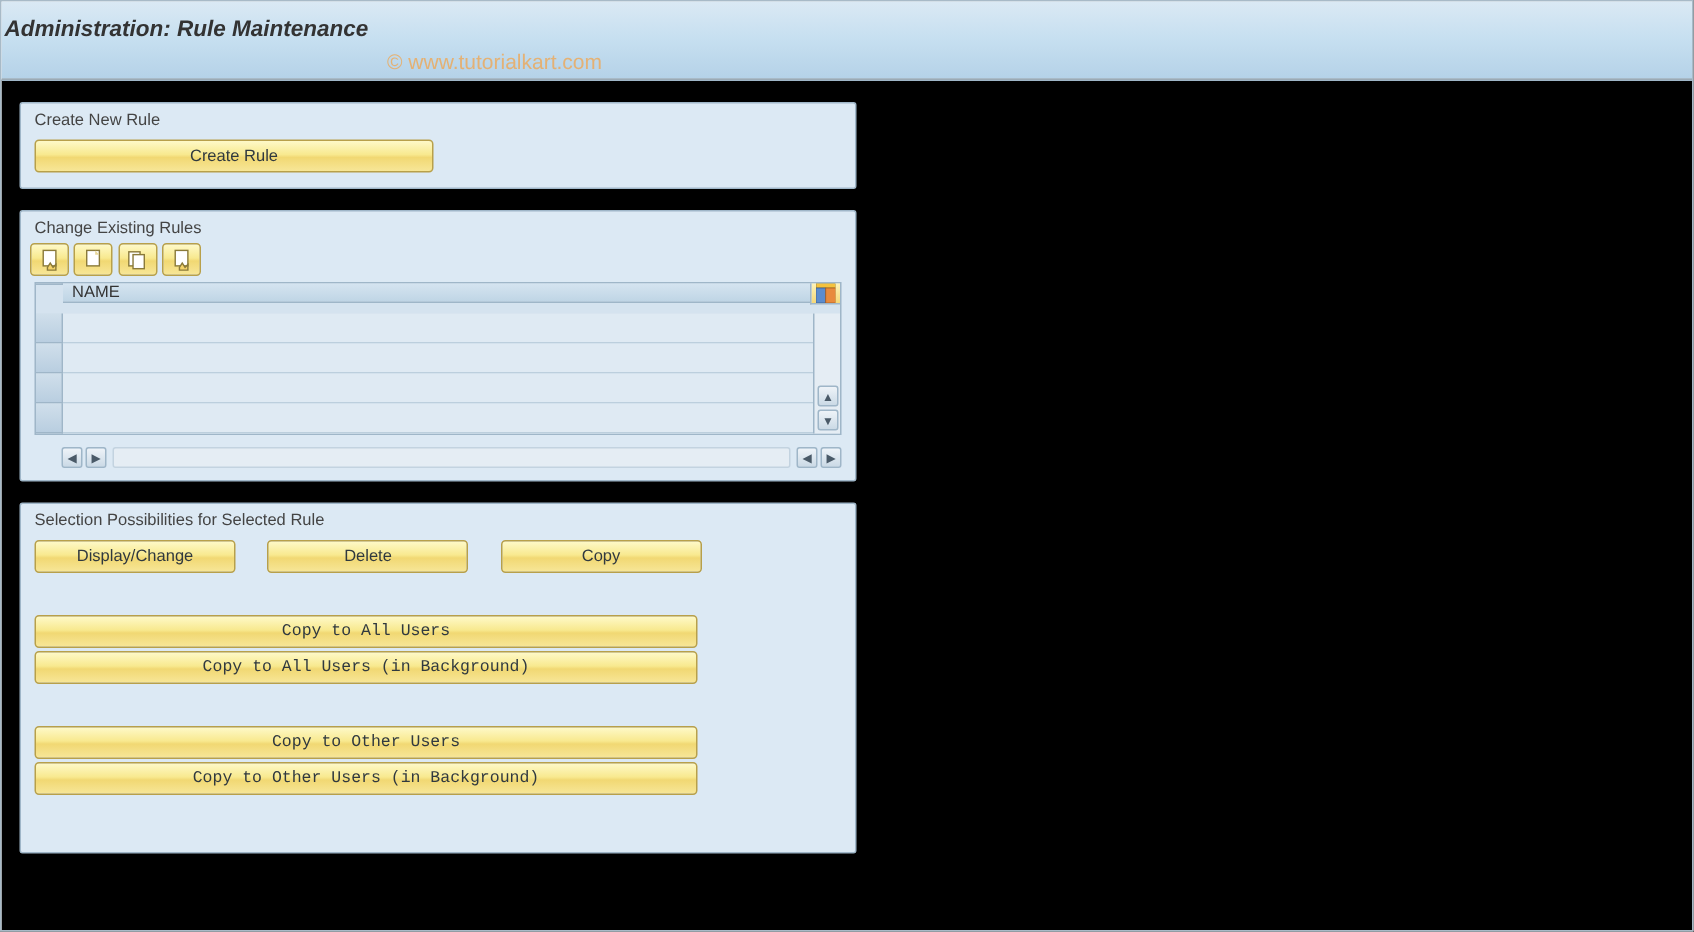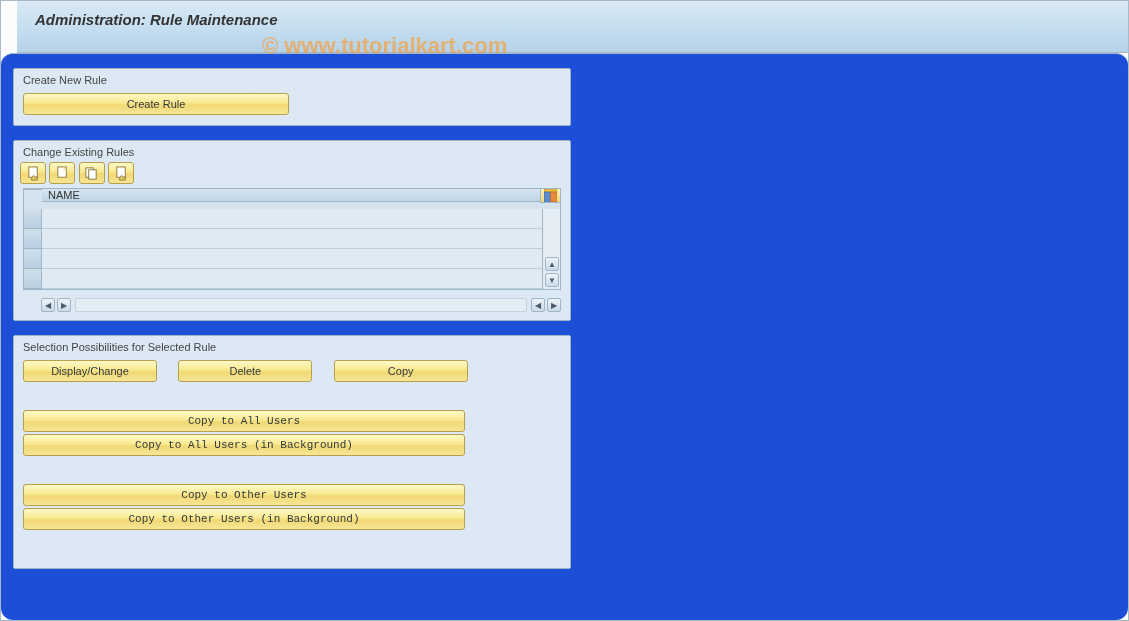--- a/index.html
+++ b/index.html
@@ -12,46 +12,44 @@
       font-size: 12px;
       background: #fafcfe;
       width: 1129px;
       height: 621px;
       border: 1px solid #a8bac7;
       overflow: hidden;
     }
     .title-bar {
       background: linear-gradient(to bottom, #dae9f4 0%, #c6dff0 50%, #b5d2e8 100%);
       border-bottom: 1px solid #a8bac7;
-      padding: 10px 14px 24px 18px;
+      padding: 10px 14px 24px 2px;
       position: relative;
-      margin-left: 16px;
     }
     .title-bar h1 {
       font-size: 15px;
       font-weight: bold;
       font-style: italic;
       color: #333;
     }
     .watermark {
       position: absolute;
-      left: 245px;
+      left: 257px;
       top: 32px;
-      font-size: 22px;
+      font-size: 14px;
       color: rgba(255, 152, 37, 0.6);
-      font-weight: bold;
+      font-weight: normal;
       font-style: normal;
       pointer-events: none;
     }
     .content-area {
-      background: #1d4ed8;
+      background: #000000;
       border-top: 1px solid #9fb6c8;
       padding: 14px 12px;
       height: calc(100% - 52px);
-      border-radius: 12px;
     }
     .groupbox {
       background: #dce9f4;
       border: 1px solid #9fb6c8;
       border-radius: 2px;
       margin-bottom: 14px;
       width: 558px;
     }
     .groupbox-label {
       padding: 5px 9px 4px 9px;

